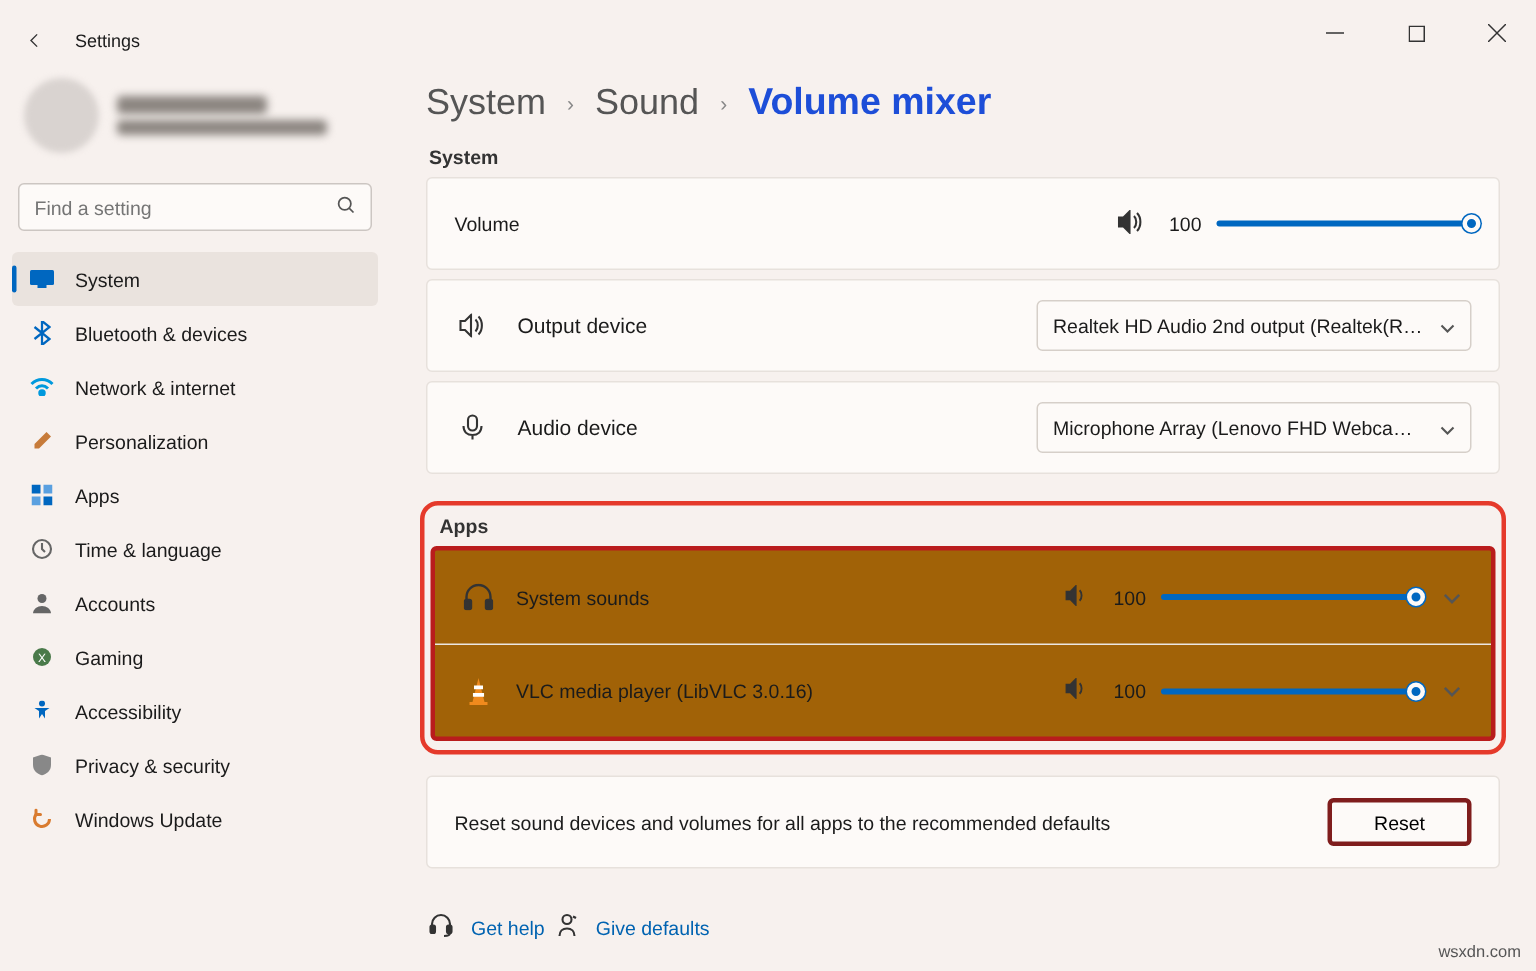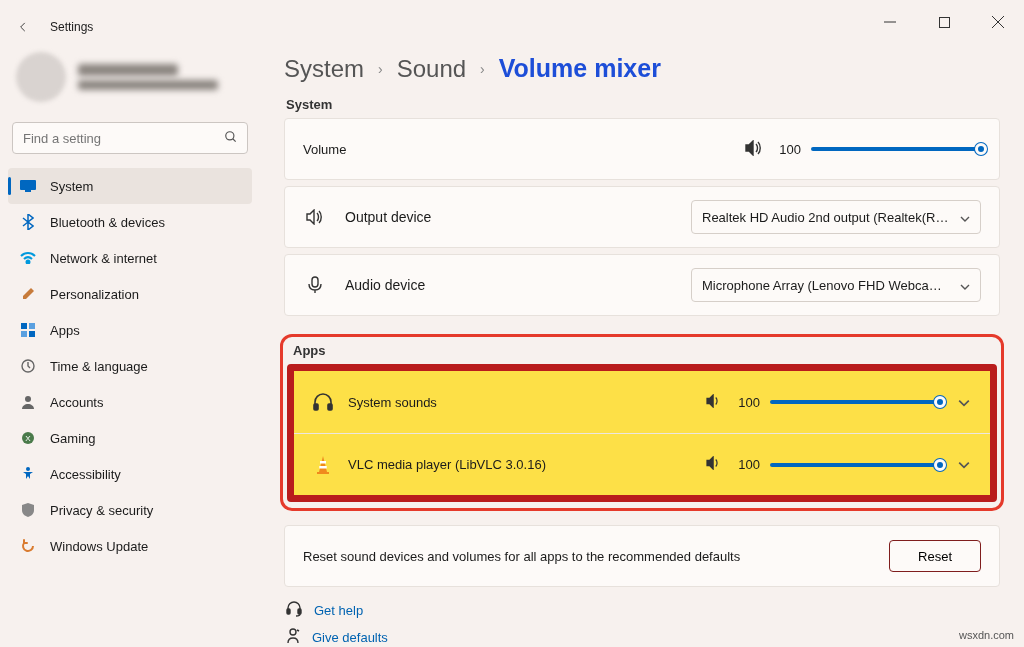--- a/index.html
+++ b/index.html
@@ -37,29 +37,29 @@
   .row-label { font-size: 14px; flex: 0 0 auto; }
   .volume-label-small { font-size: 13px; }
   .vol-controls { margin-left: auto; display: flex; align-items: center; gap: 10px; }
   .vol-num { font-size: 13px; width: 28px; text-align: right; }
   .slider-track { width: 170px; height: 4px; background: #0067c0; border-radius: 2px; position: relative; }
   .slider-thumb { position: absolute; right: -6px; top: -4px; width: 12px; height: 12px; border-radius: 50%; background: #0067c0; border: 3px solid #fdfaf8; box-shadow: 0 0 0 1px #0067c0; }
   .dropdown { margin-left: auto; height: 34px; border: 1px solid #d6cfc9; border-radius: 4px; background: #fdfaf8; display: flex; align-items: center; padding: 0 10px; gap: 10px; min-width: 280px; max-width: 290px; overflow: hidden; white-space: nowrap; }
   .dd-text { flex: 1; overflow: hidden; text-overflow: ellipsis; font-size: 13px; }
   .stack-gap { display: flex; flex-direction: column; gap: 6px; }
   .hl-block { border: 3px solid #e53a2b; border-radius: 12px; padding: 4px 4px 6px 4px; margin: 18px -4px 14px -4px; }
-  .apps-card { background: #fde047; border: 7px solid #b91c1c; border-radius: 4px; }
+  .apps-card { background: #a16207; border: 3px solid #b91c1c; border-radius: 4px; }
   .app-row { display: flex; align-items: center; height: 62px; padding: 0 18px; border-top: 1px solid #ece6e1; }
   .app-row:first-child { border-top: none; }
   .app-icon { width: 22px; height: 22px; margin-right: 14px; display: flex; align-items: center; justify-content: center; }
   .app-vol { margin-left: auto; display: flex; align-items: center; gap: 10px; }
   .expand-chev { width: 14px; color: #555; margin-left: 8px; }
   .reset-row { display: flex; align-items: center; padding: 0 18px; height: 60px; }
-  .reset-btn { margin-left: auto; height: 32px; padding: 0 28px; border: 1px solid #7f1d1d; border-radius: 4px; background: #fdfaf8; font-size: 13px; }
-  .footlinks { display: flex; flex-direction: column; gap: 8px; margin-top: 14px; padding-left: 2px; }
+  .reset-btn { margin-left: auto; height: 32px; padding: 0 28px; border: 3px solid #7f1d1d; border-radius: 4px; background: #fdfaf8; font-size: 13px; }
+  .footlinks { display: flex; flex-direction: row; gap: 8px; margin-top: 30px; padding-left: 2px; }
   .footlink { display: flex; align-items: center; gap: 12px; }
   .footlink a { color: #0063b1; font-size: 13px; text-decoration: none; }
   .watermark { position: absolute; bottom: 6px; right: 10px; font-size: 11px; color: #555; }
 </style>
 </head>
 <body>
 
 <div class="titlebar">
   <div class="titlebar-left">
     <div class="back-btn">

